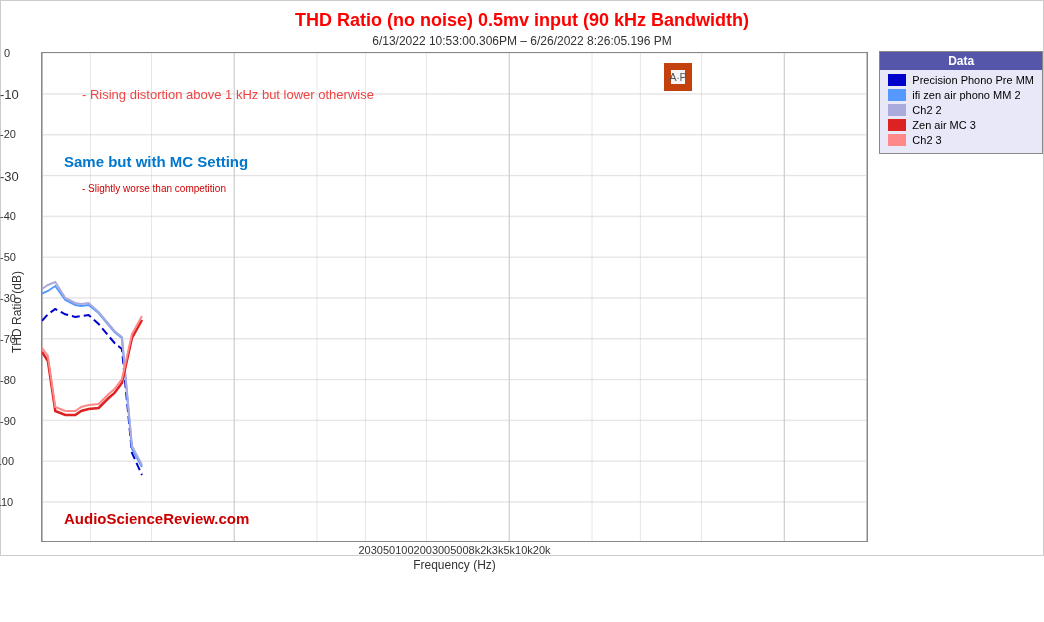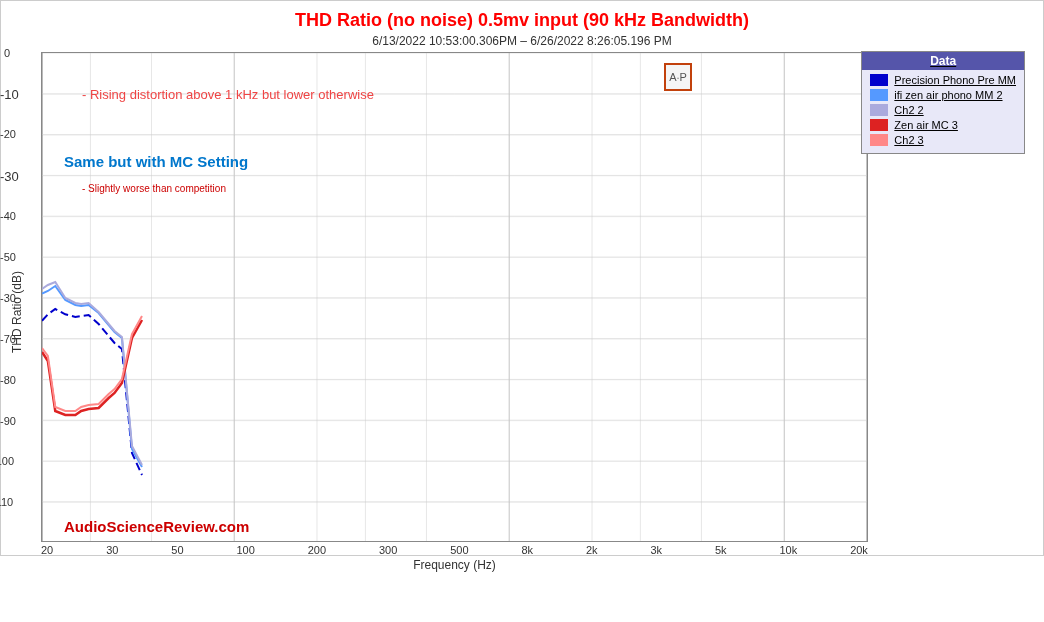--- a/index.html
+++ b/index.html
@@ -57,21 +57,21 @@
       background: #fff;
       border: 1px solid #888;
       margin-left: 10px;
       margin-right: 0px;
     }
     .x-axis-labels {
       display: flex;
       flex-direction: row;
       margin-left: 10px;
       margin-top: 2px;
-      justify-content: space-between;
+      justify-content: center;
       padding: 0 0px;
     }
     .x-axis-label {
       font-size: 11px;
       color: #333;
       text-align: center;
     }
     .x-axis-title {
       text-align: center;
       font-size: 12px;
@@ -140,32 +140,32 @@
     .annotation-slightly {
       position: absolute;
       left: 40px;
       top: 130px;
       color: #cc0000;
       font-size: 10px;
     }
     .annotation-asr {
       position: absolute;
       left: 22px;
-      bottom: 6px;
+      bottom: 14px;
       color: #cc0000;
       font-size: 15px;
       font-weight: bold;
     }
     .ap-logo {
       position: absolute;
       right: 175px;
       top: 10px;
       width: 28px;
       height: 28px;
-      border: 2px solid #c2410c;
+      border: 7px solid #c2410c;
       display: flex;
       align-items: center;
       justify-content: center;
       font-size: 11px;
       color: #555;
       background: #f5f5f5;
     }
     .grid-lines {
       position: absolute;
       top: 0; left: 0; right: 0; bottom: 0;
@@ -355,21 +355,21 @@
         <span class="x-axis-label">2k</span>
         <span class="x-axis-label">3k</span>
         <span class="x-axis-label">5k</span>
         <span class="x-axis-label">10k</span>
         <span class="x-axis-label">20k</span>
       </div>
       <div class="x-axis-title" style="margin-right:175px;">Frequency (Hz)</div>
     </div>
   </div>
 
-  <div class="legend-box" style="top: 50px; right: 18px; text-decoration: underline;">
+  <div class="legend-box" style="top: 50px; right: 0;">
     <div class="legend-title">Data</div>
     <div class="legend-item">
       <span class="legend-color" style="background:#0000cc;"></span>
       <span>Precision Phono Pre MM</span>
     </div>
     <div class="legend-item">
       <span class="legend-color" style="background:#5599ff;"></span>
       <span>ifi zen air phono MM  2</span>
     </div>
     <div class="legend-item">

